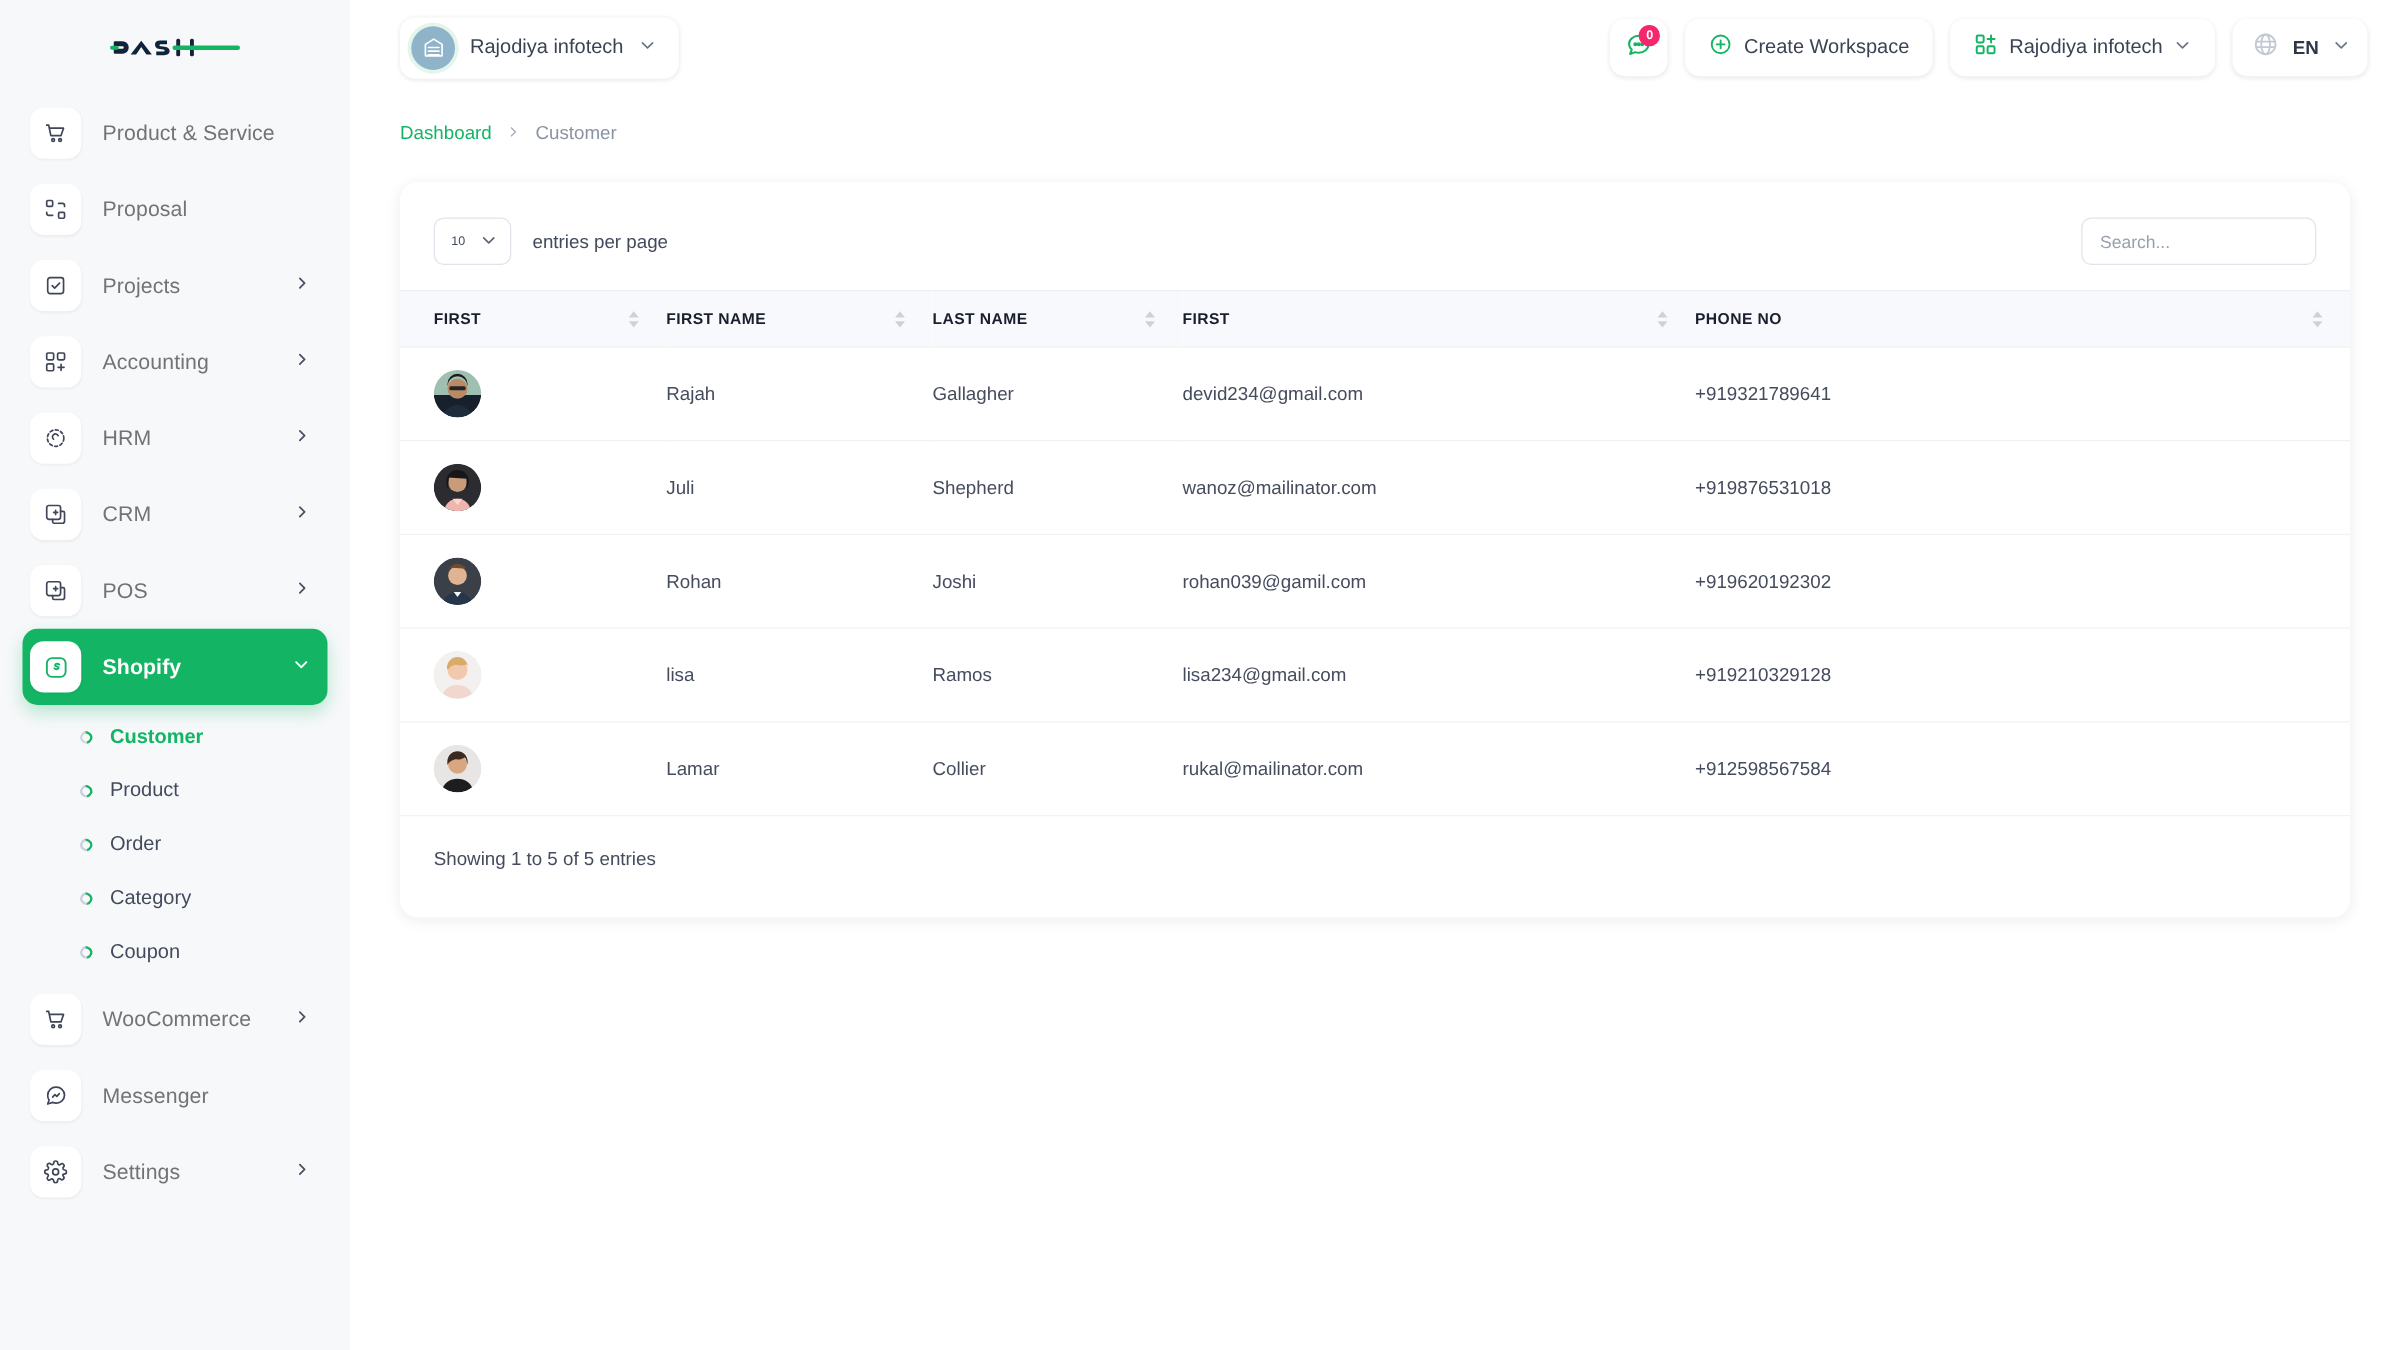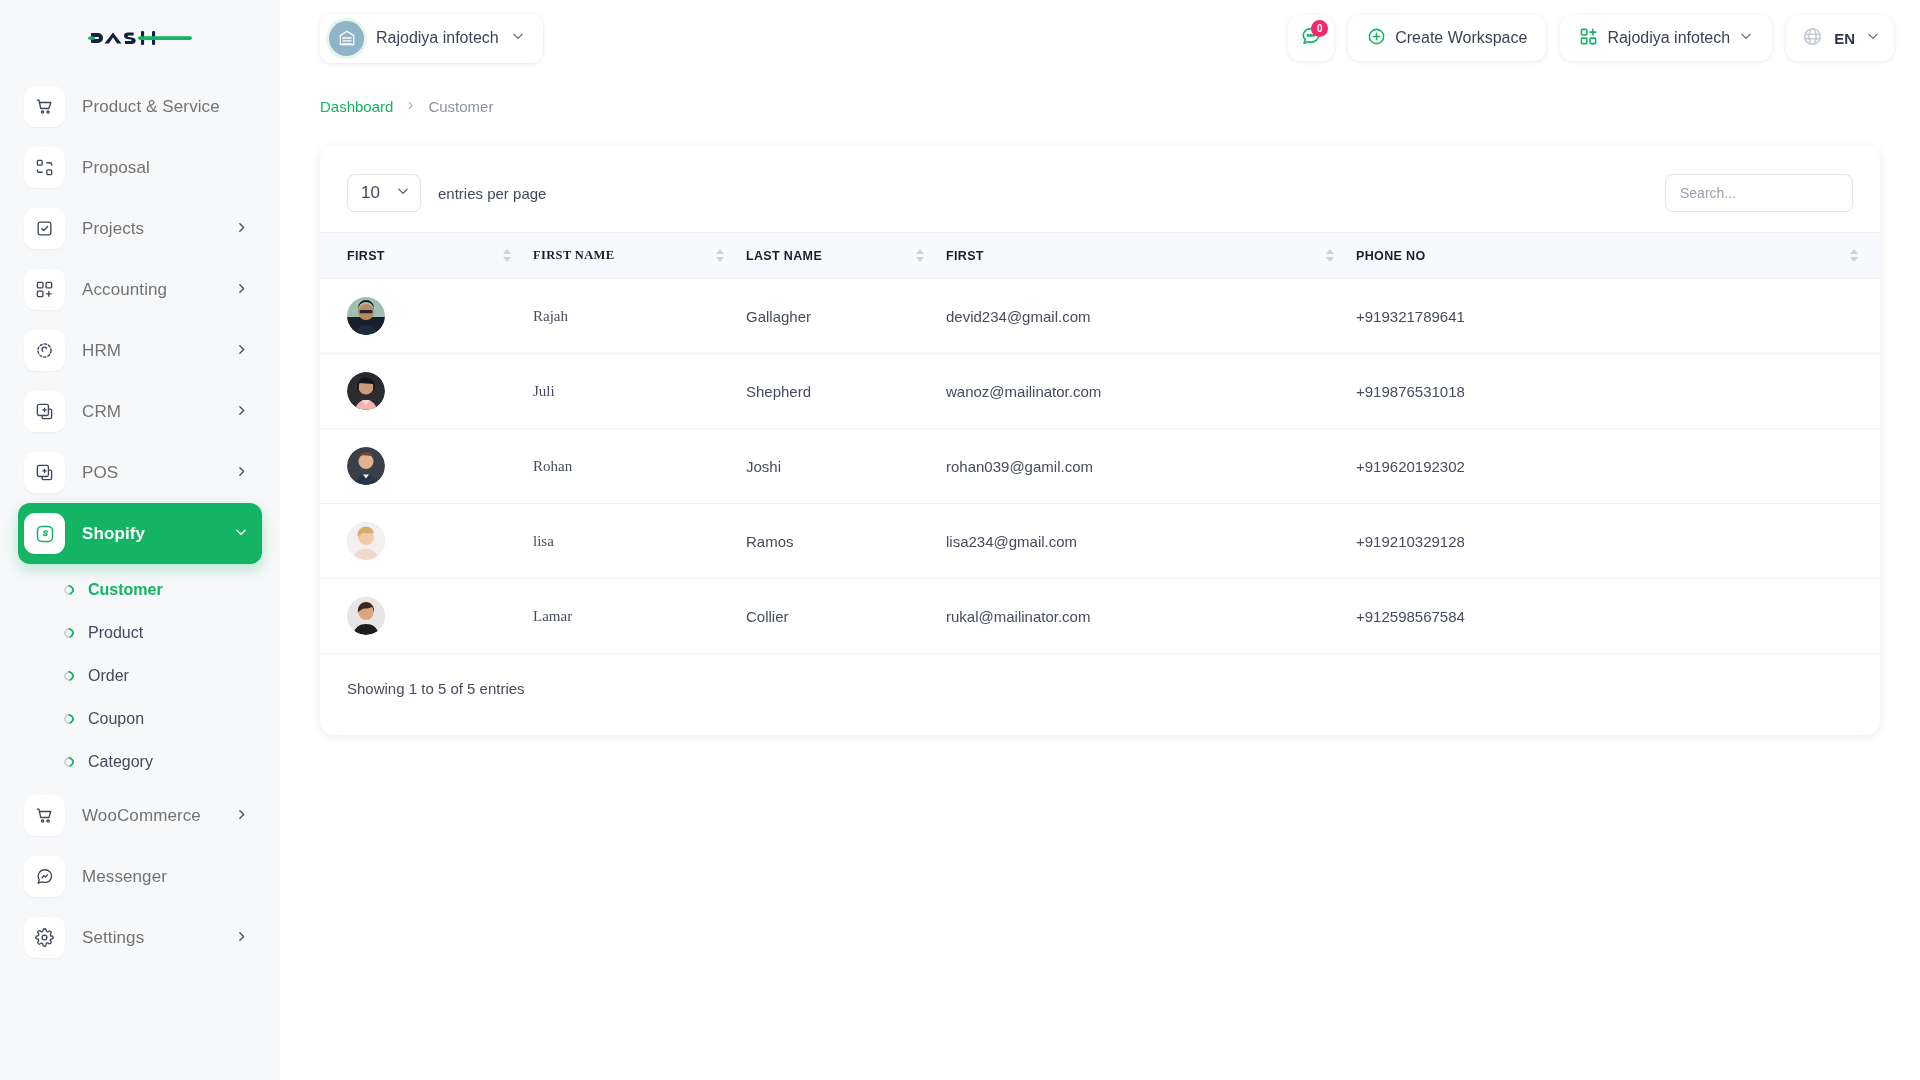--- a/index.html
+++ b/index.html
@@ -150,24 +150,24 @@
     box-shadow: 0 2px 12px rgba(16,24,40,.08);
     padding: 0 0 38px 0;
     overflow:hidden;
   }
   .card-tools {
     display:flex; align-items:center;
     padding: 28px 27px 20px 27px;
   }
   .select-box {
     display:flex; align-items:center; justify-content:space-between;
-    width: 74px; height:38px;
+    width: 62px; height:38px;
     border:1px solid #dfe3ea; border-radius:8px;
     padding: 0 10px 0 13px;
-    font-size:17px; color:#414a5c; cursor:pointer;
+    font-size:10px; color:#414a5c; cursor:pointer;
     background:#fff;
   }
   .entries-lbl { margin-left: 17px; font-size:15px; color:#414a5c; }
   .search-box {
     margin-left:auto;
     width: 188px; height: 38px;
     border:1px solid #dfe3ea; border-radius:8px;
     padding: 0 14px; font-size:14px; color:#414a5c;
     background:#fff; outline:none;
     font-family:"Liberation Sans", sans-serif;
@@ -192,21 +192,21 @@
   .sort-ar i.dn { border-top:5px solid #9aa2b1; }
 
   td {
     padding: 18px 0;
     font-size:15px; color:#454c5d;
     border-bottom:1px solid #f0f2f5;
     vertical-align: middle;
   }
   tbody tr:last-child td { border-bottom:1px solid #f0f2f5; }
   .col-av  { width: 213px; padding-left: 27px; }
-  .col-fn  { width: 213px; font-family: Liberation Serif, serif; }
+  .col-fn  { width: 213px; }
   .col-ln  { width: 200px; }
   .col-em  { width: 410px; }
   .col-ph  { }
   .avatar {
     width: 38px; height:38px; border-radius:50%;
     overflow:hidden; display:block;
     background:#dfe5ec;
   }
   .avatar svg { display:block; }
   .foot-note {
@@ -359,25 +359,25 @@
       <div class="sub-item">
         <span class="sub-dot"></span>
         <span class="sub-label">Product</span>
       </div>
       <div class="sub-item">
         <span class="sub-dot"></span>
         <span class="sub-label">Order</span>
       </div>
       <div class="sub-item">
         <span class="sub-dot"></span>
-        <span class="sub-label">Coupon</span>
+        <span class="sub-label">Category</span>
       </div>
       <div class="sub-item">
         <span class="sub-dot"></span>
-        <span class="sub-label">Category</span>
+        <span class="sub-label">Coupon</span>
       </div>
     </div>
 
     <div class="nav-item">
       <span class="nav-ico">
         <svg width="19" height="19" viewBox="0 0 24 24" fill="none" stroke="#3e4657" stroke-width="1.7" stroke-linecap="round" stroke-linejoin="round">
             <path d="M3 4h2l2.2 10.5h10.3L20 7H6"></path>
             <circle cx="9.5" cy="19" r="1.4"></circle>
             <circle cx="16.5" cy="19" r="1.4"></circle>
           </svg>

